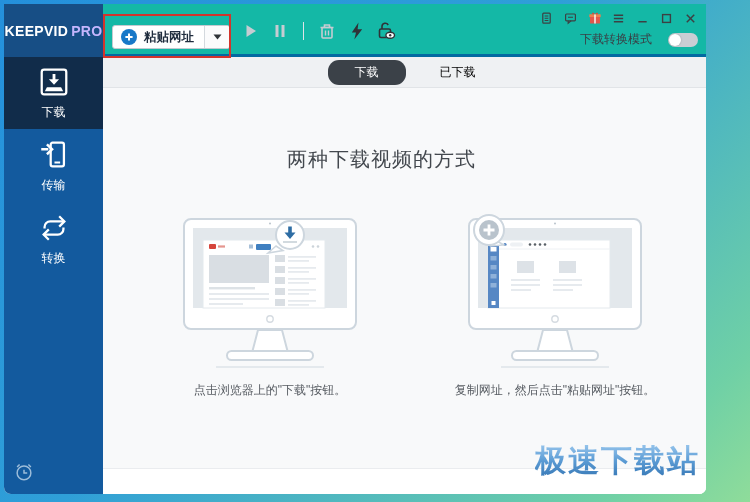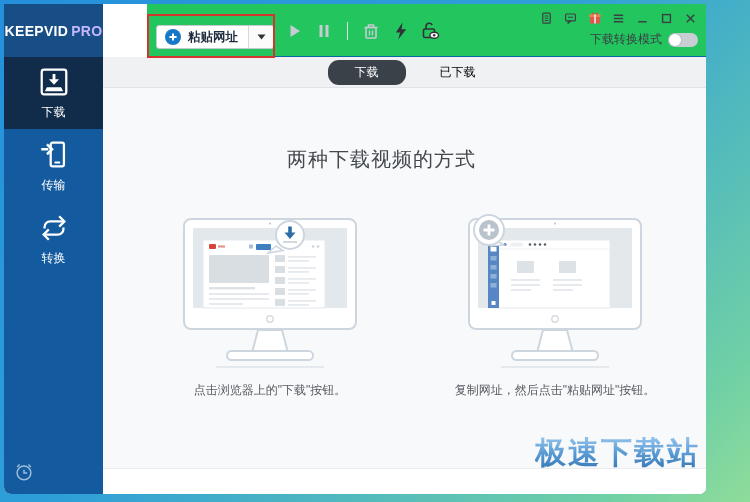--- a/index.html
+++ b/index.html
@@ -18,55 +18,55 @@
           font-weight:bold; font-size:14px; letter-spacing:.3px; white-space:nowrap; }
   .logo .brand { color:#fff; }
   .logo .suffix { color:#c4b5fd; margin-left:3px; }
   .nav-item { height:73px; display:flex; flex-direction:column; align-items:center; justify-content:center; gap:5px; cursor:pointer; }
   .nav-item.active { height:72px; background:#112c4a; }
   .nav-label { color:#fff; font-size:12px; }
   .sidebar-footer { position:absolute; left:9px; bottom:7px; }
   
   .main { flex:1; display:flex; flex-direction:column; min-width:0; }
   
-  .toolbar { height:53px; background:#22c55e; border-bottom:1px solid #0369a1; position:relative; flex:none;margin-left:44px; }
+  .toolbar { height:53px; background:#14b8a6; border-bottom:3px solid #0369a1; position:relative; flex:none; }
   .annotation-box { position:absolute; left:0; top:10px; width:128px; height:44px;
                     border:2px solid #d3342c; pointer-events:none; z-index:6; }
   .paste-split { position:absolute; left:9px; top:21px; height:24px; display:flex; align-items:stretch;
                  background:#fff; border:1px solid #c4cad0; border-radius:3px; overflow:hidden; }
   .paste-main { display:flex; align-items:center; gap:7px; padding:0 10px 0 8px; cursor:pointer; }
   .paste-label { font-size:12.5px; color:#1f2c3d; font-weight:bold; }
   .paste-caret { width:25px; display:flex; align-items:center; justify-content:center;
                  border-left:1px solid #d4d9de; cursor:pointer; background:#fbfbfc; }
   .tool-icons { position:absolute; left:136px; top:16px; display:flex; align-items:center; gap:8px; }
   .tool-btn { width:22px; height:22px; display:flex; align-items:center; justify-content:center; cursor:pointer; }
   .tool-sep { width:1px; height:18px; background:#dfe3e7; margin:0 4px; }
   .topright { position:absolute; right:8px; top:7px; display:flex; flex-direction:column; align-items:flex-end; gap:6px; }
   .win-icons { display:flex; align-items:center; gap:9px; }
   .win-btn { width:15px; height:14px; display:flex; align-items:center; justify-content:center; cursor:pointer; }
-  .mode-row { display:flex; align-items:center; gap:6px; }
+  .mode-row { display:flex; align-items:center; gap:16px; }
   .mode-label { font-size:12px; color:#3a3f45; }
   .toggle { width:30px; height:14px; border-radius:7px; background:#c9ced4; position:relative; cursor:pointer; }
   .toggle .knob { position:absolute; left:1px; top:1px; width:12px; height:12px; border-radius:50%; background:#fff;
                   box-shadow:0 0 2px rgba(0,0,0,.25); }
   
   .tabbar { height:31px; background:#eff1f3; border-bottom:1px solid #e1e4e7; display:flex;
             align-items:center; justify-content:center; gap:28px; flex:none; }
   .tab-pill { background:#3b4148; color:#fff; font-size:12px; border-radius:11px; padding:4px 27px; cursor:pointer; }
   .tab-plain { color:#000000; font-size:12px; padding:4px 6px; cursor:pointer; }
   
   .content { flex:1; background:#f8f9fa; position:relative; }
   .heading { position:absolute; left:0; right:46px; top:58px; text-align:center;
              font-size:20px; color:#43484e; font-weight:500; letter-spacing:1px; }
   .method { position:absolute; top:125px; width:206px; display:flex; flex-direction:column; align-items:center; }
   .method.left { left:64px; }
   .method.right { left:349px; }
   .caption { margin-top:9px; font-size:12px; color:#565b61; text-align:center; white-space:nowrap; }
   .statusbar { position:absolute; left:0; right:0; bottom:0; height:26px; background:#fff; border-top:1px solid #eaecef; }
-  .watermark { position:absolute; right:6px; bottom:20px; font-size:31px; font-weight:bold; letter-spacing:2px;
+  .watermark { position:absolute; right:6px; bottom:12px; font-size:31px; font-weight:bold; letter-spacing:2px;
                background:linear-gradient(180deg,#a5cff2 0%,#5b9bd4 50%,#2e6fae 100%);
                -webkit-background-clip:text; background-clip:text; color:transparent; z-index:8; }
 </style>
 </head>
 <body>
 
 <div class="window">
 
   <div class="sidebar">
     <div class="logo">

